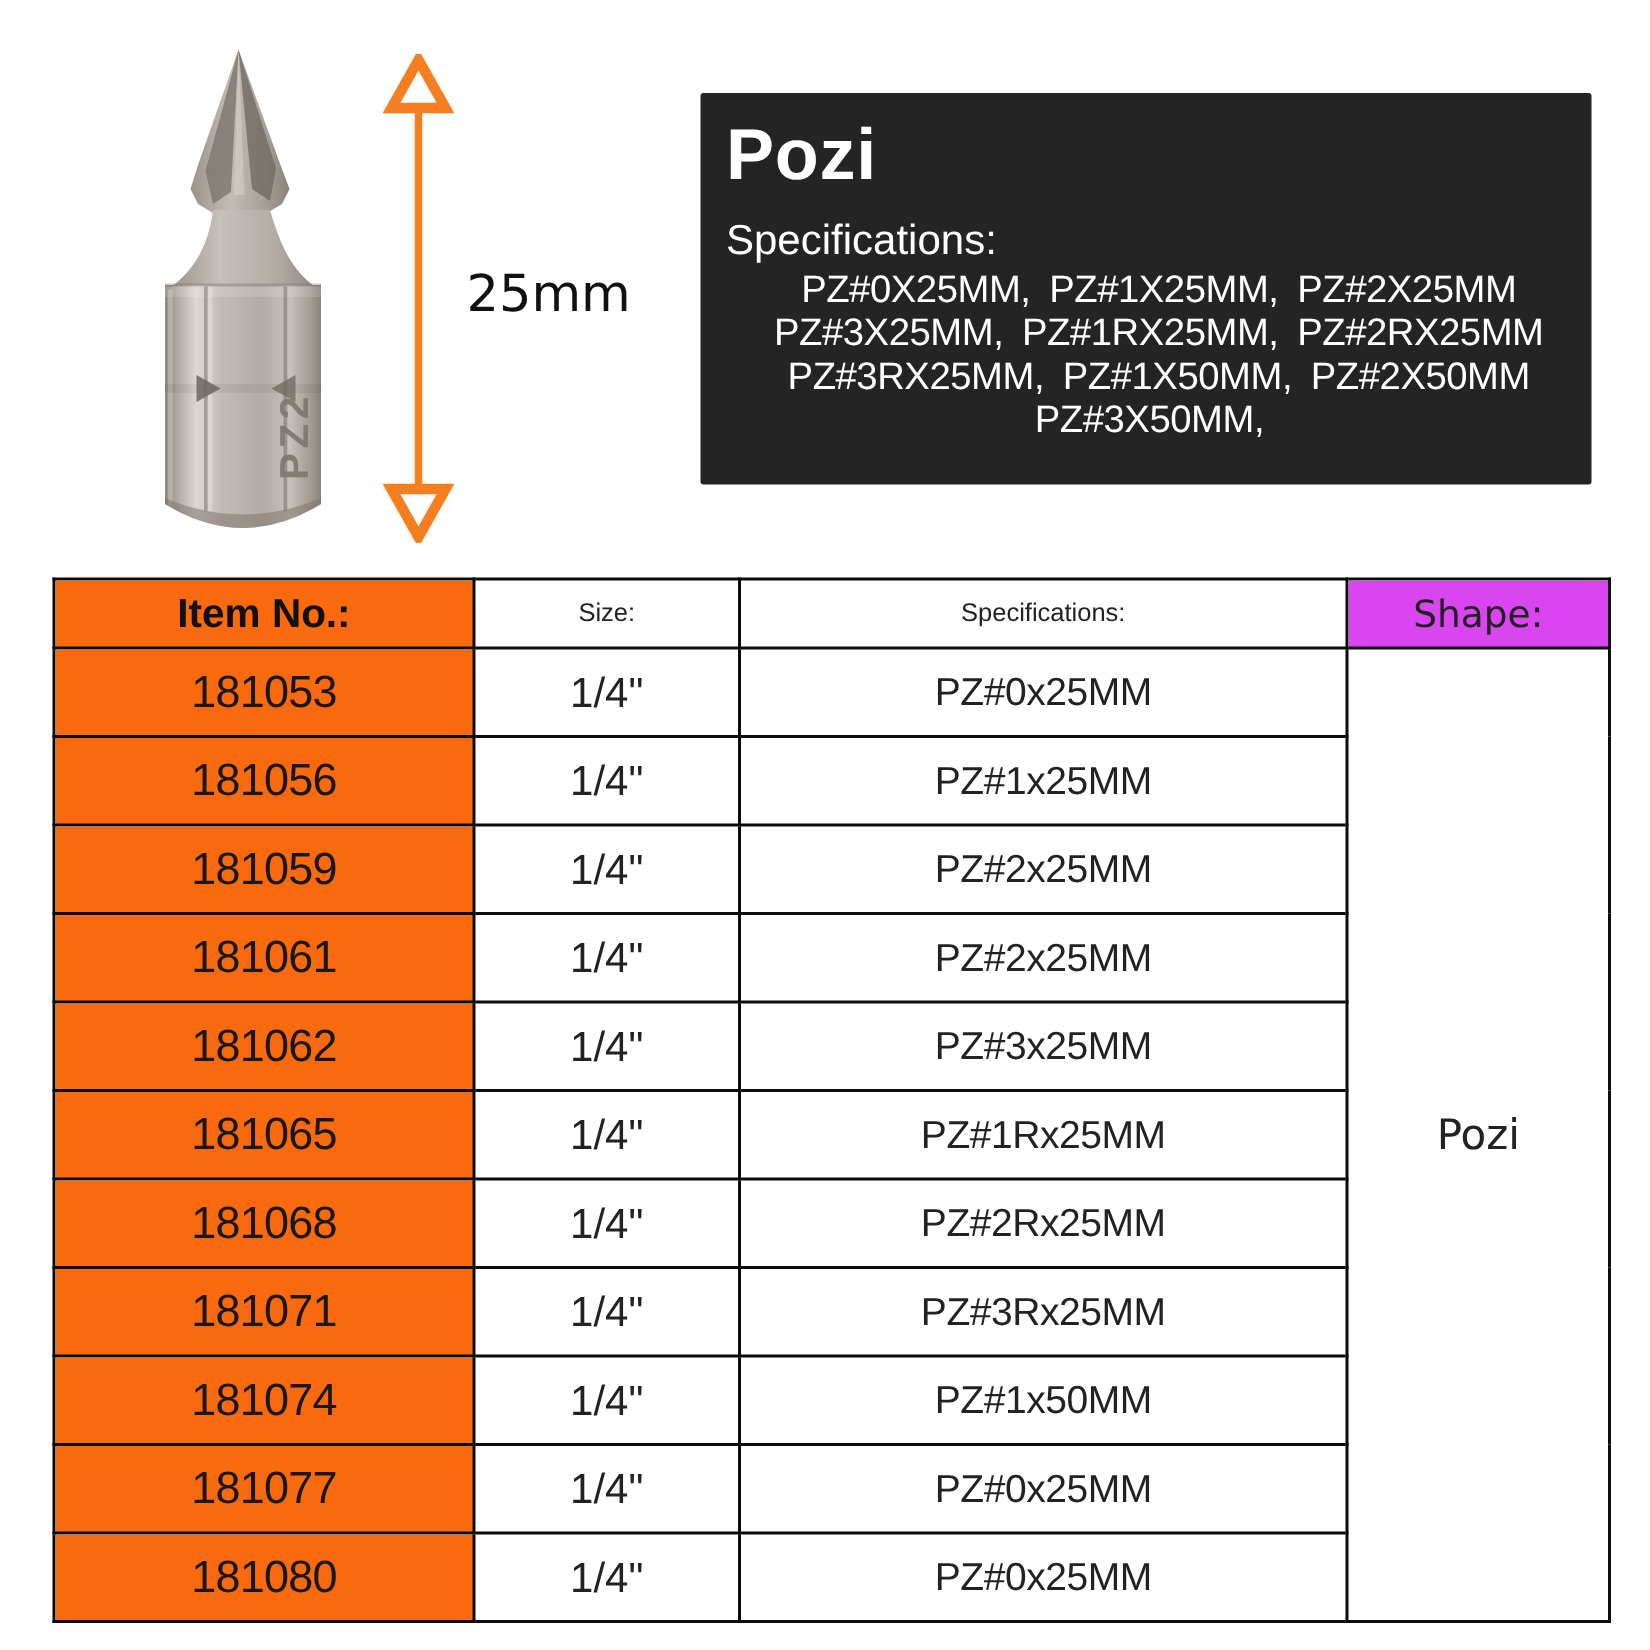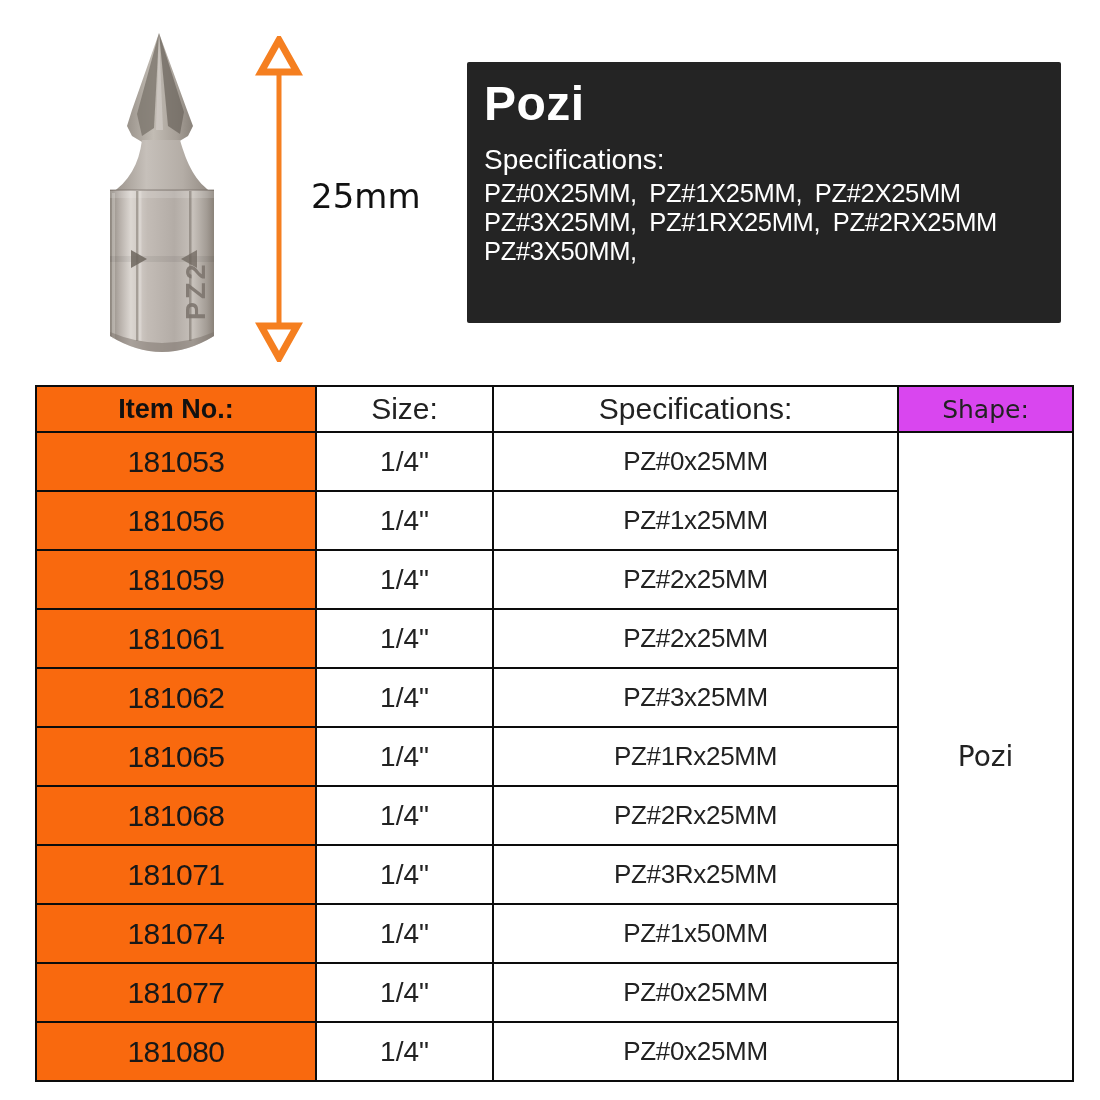--- a/index.html
+++ b/index.html
@@ -21,36 +21,36 @@
   .info-box {
     position:absolute; left:467px; top:62px; width:594px; height:261px;
     background:#242424; color:#ffffff; border-radius:2px;
     padding:10px 0 0 17px; box-sizing:border-box;
   }
   .info-title {
     font-size:48px; font-weight:bold; line-height:56px; margin:4px 0 12px 0;
     letter-spacing:0.5px;
   }
   .info-subtitle { font-size:28px; line-height:32px; margin-bottom:3px; }
-  .spec-line { font-size:25.5px; line-height:29px; letter-spacing:-0.3px; white-space:pre-wrap; }
+  .spec-line { font-size:25.5px; line-height:29px; letter-spacing:-0.3px; white-space:pre-wrap;text-align:center; }
   
   .product-table {
     position:absolute; left:35px; top:385px;
     border-collapse:collapse; table-layout:fixed;
   }
   .product-table th, .product-table td {
     border:2px solid #0c0c0c; text-align:center; vertical-align:middle; padding:0;
     overflow:hidden;
   }
   .product-table thead tr { height:46px;padding-left:28px; }
   .product-table tbody tr { height:59px; }
   th.h-item {
     background:#f9690e; font-weight:bold; font-size:27px; color:#111;
   }
-  th.h-size, th.h-spec { background:#fff; font-weight:normal; font-size:30px; color:#222; }
+  th.h-size, th.h-spec { background:#fff; font-weight:normal; font-size:17px; color:#222; }
   th.h-shape {
     background:#d946ef; font-weight:normal; font-size:25px; color:#222;
     font-family:"DejaVu Sans", sans-serif;
   }
   td.c-item {
     background:#f9690e; font-size:30px; color:#181818; letter-spacing:-0.5px;
   }
   td.c-size { font-size:28px; color:#222; }
   td.c-spec { font-size:26px; color:#222; letter-spacing:-0.3px; }
   td.c-shape {
@@ -117,20 +117,21 @@
   <polygon points="26,322 8,290 44,290" fill="#ffffff" stroke="#f57f20" stroke-width="7"></polygon>
 </svg>
 
 <div class="dim-label">25mm</div>
 
 <div class="info-box">
   <div class="info-title">Pozi</div>
   <div class="info-subtitle">Specifications:</div>
   <div class="spec-line">PZ#0X25MM, PZ#1X25MM, PZ#2X25MM</div>
   <div class="spec-line">PZ#3X25MM, PZ#1RX25MM, PZ#2RX25MM</div>
+  <div class="spec-line">PZ#3RX25MM, PZ#1X50MM, PZ#2X50MM</div>
   <div class="spec-line">PZ#3X50MM, </div>
 </div>
 
 <table class="product-table">
   <colgroup>
     <col style="width:280px">
       <col style="width:177px">
       <col style="width:405px">
       <col style="width:175px">
   </colgroup>

